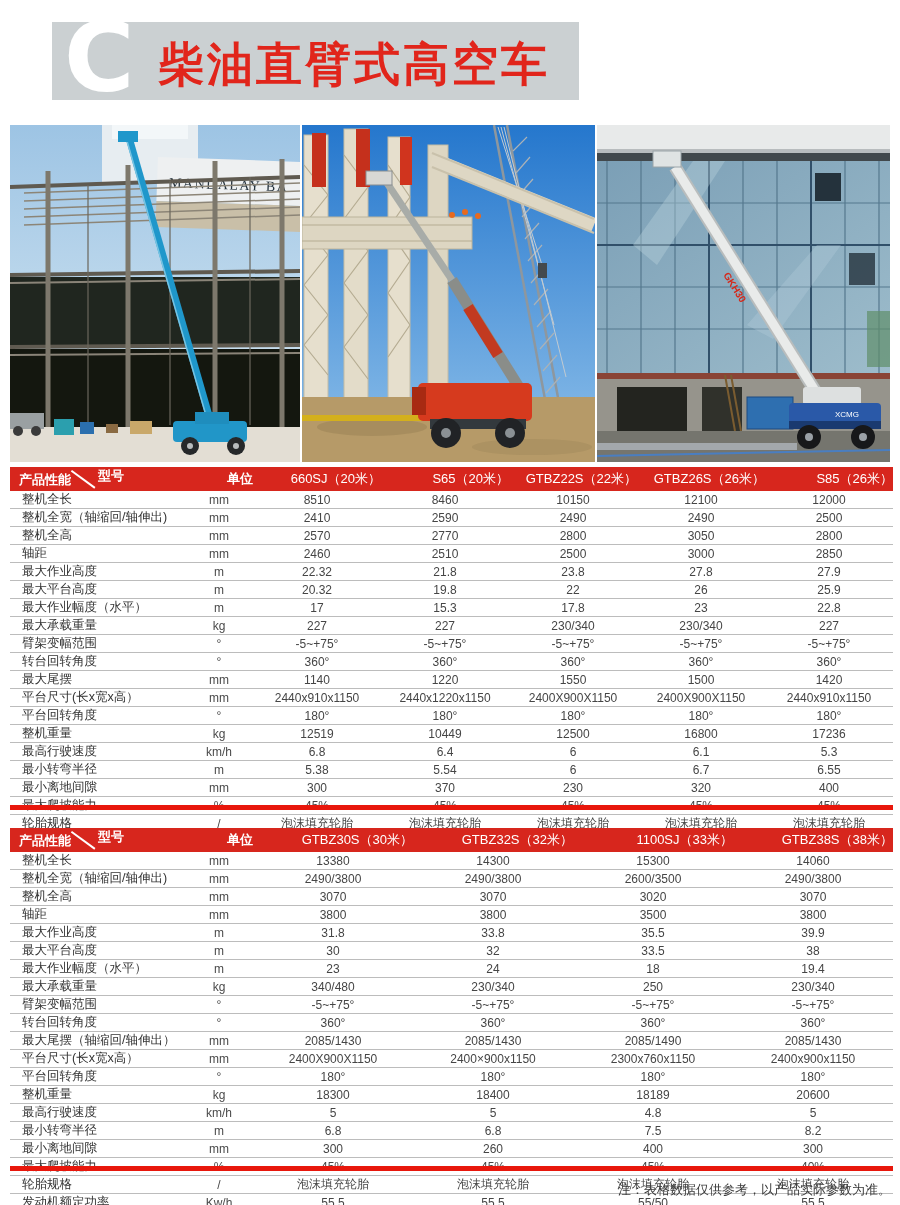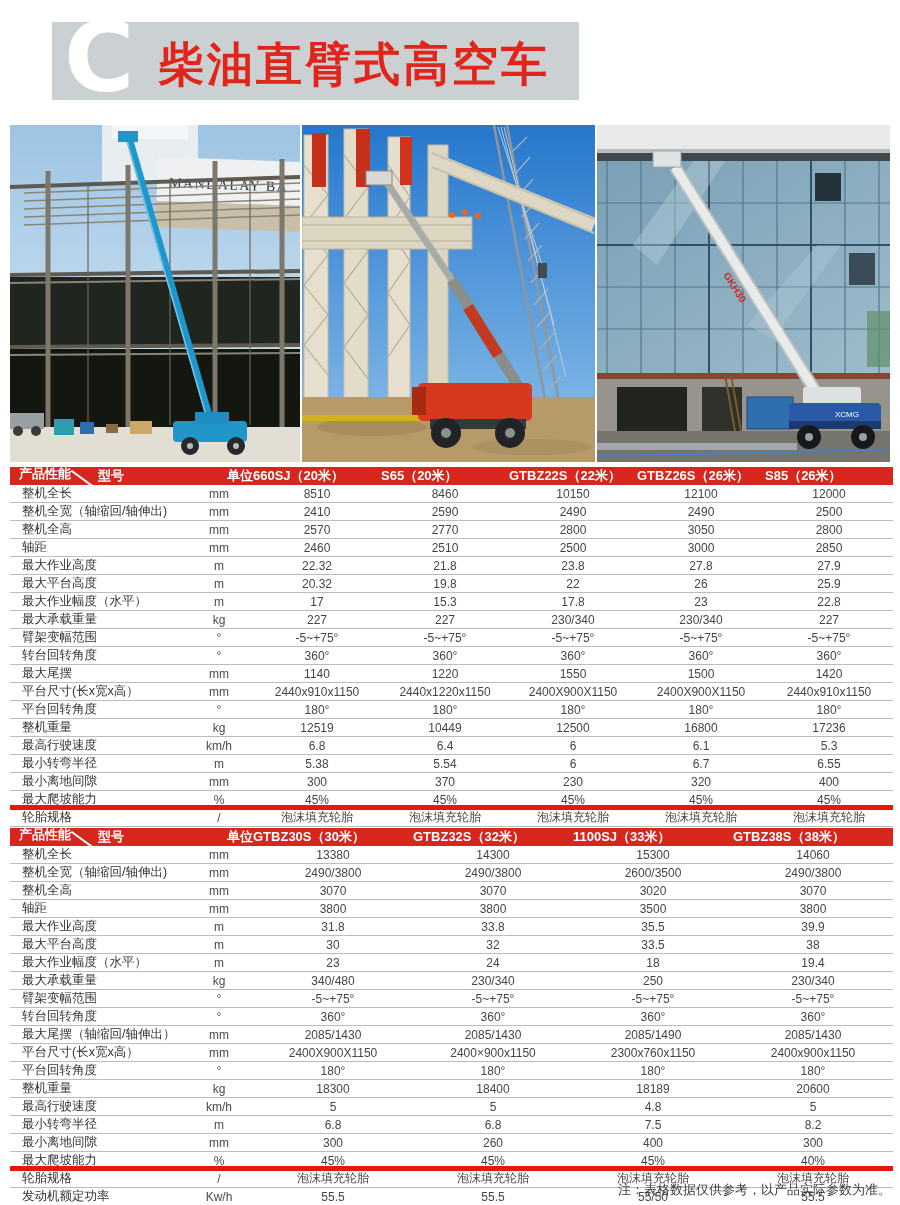--- a/index.html
+++ b/index.html
@@ -18,29 +18,29 @@
   .photo{position:absolute;top:125px;height:337px;overflow:hidden;}
   .photo svg{display:block;width:100%;height:100%;}
   .photo1{left:10px;width:290px;}
   .photo2{left:302px;width:293px;}
   .photo3{left:597px;width:293px;}
 
   
   .spec-table{position:absolute;left:10px;width:883px;height:338px;
               border-collapse:collapse;table-layout:fixed;}
   .t1{top:467px;} .t2{top:828px;}
-  .spec-table thead th{height:18px;background:var(--header-red,#d7261d);color:#fff;
+  .spec-table thead th{height:24px;background:var(--header-red,#d7261d);color:#fff;
                        font-size:13px;font-weight:normal;padding:0;vertical-align:middle;}
   .spec-table th.corner{position:relative;font-weight:bold;}
   .c-left{position:absolute;left:9px;bottom:2px;font-size:13px;font-weight:bold;}
   .c-right{position:absolute;left:88px;top:0px;font-size:13px;font-weight:bold;}
   .c-diag{position:absolute;left:62px;top:3px;width:29px;height:2px;background:#fff;
           transform:rotate(36deg);transform-origin:left top;}
   .spec-table th.unit-h{font-weight:bold;text-align:right;}
-  .spec-table th.model-th{text-align:left;font-weight:bold;}
+  .spec-table th.model-th{text-align:right;}
   .spec-table tbody tr{border-top:1px solid #bcbcbc;}
   .spec-table tbody tr:first-child{border-top:none;}
   .spec-table td{padding:0;vertical-align:middle;}
   .spec-table td.lbl{text-align:left;padding-left:12px;font-size:12.5px;color:#333;margin-top:40px;}
   .spec-table td.unit{text-align:center;font-size:12px;color:#4a4a4a;margin-top:48px;}
   .spec-table td.val{text-align:center;font-size:12px;color:#454545;}
 
   .red-bar{position:absolute;left:10px;width:883px;height:5px;
            background:var(--bar-red,#e8170c);}
   .bar1{top:805px;} .bar2{top:1166px;}

